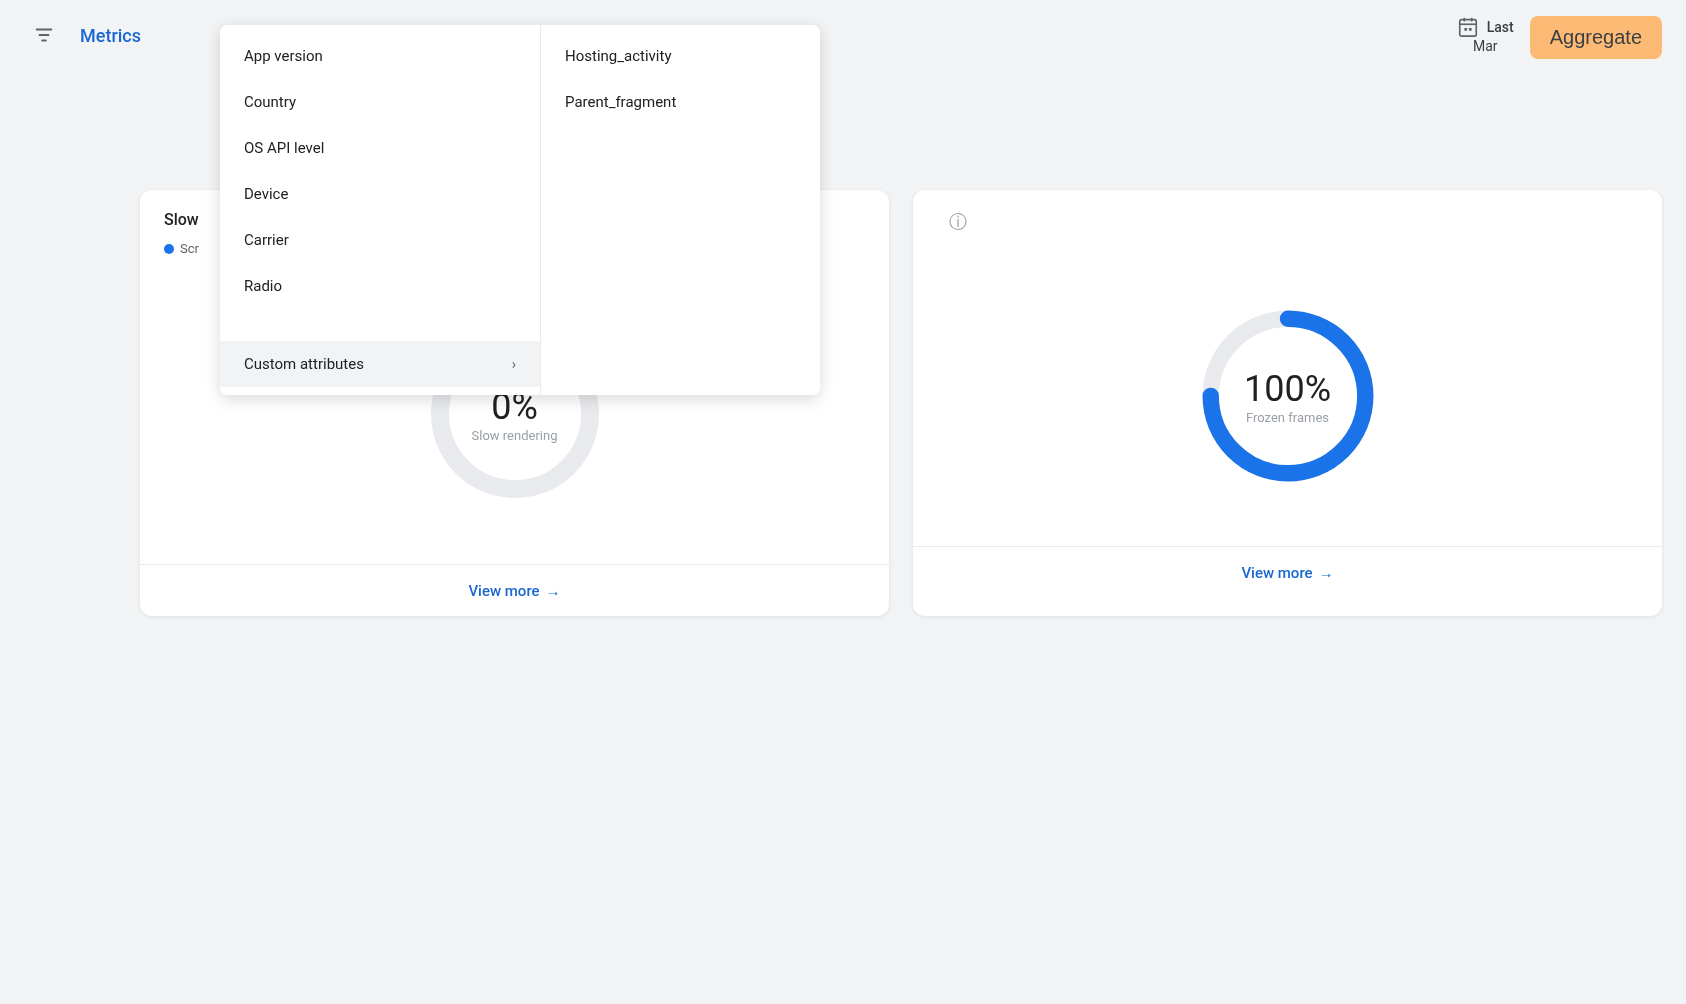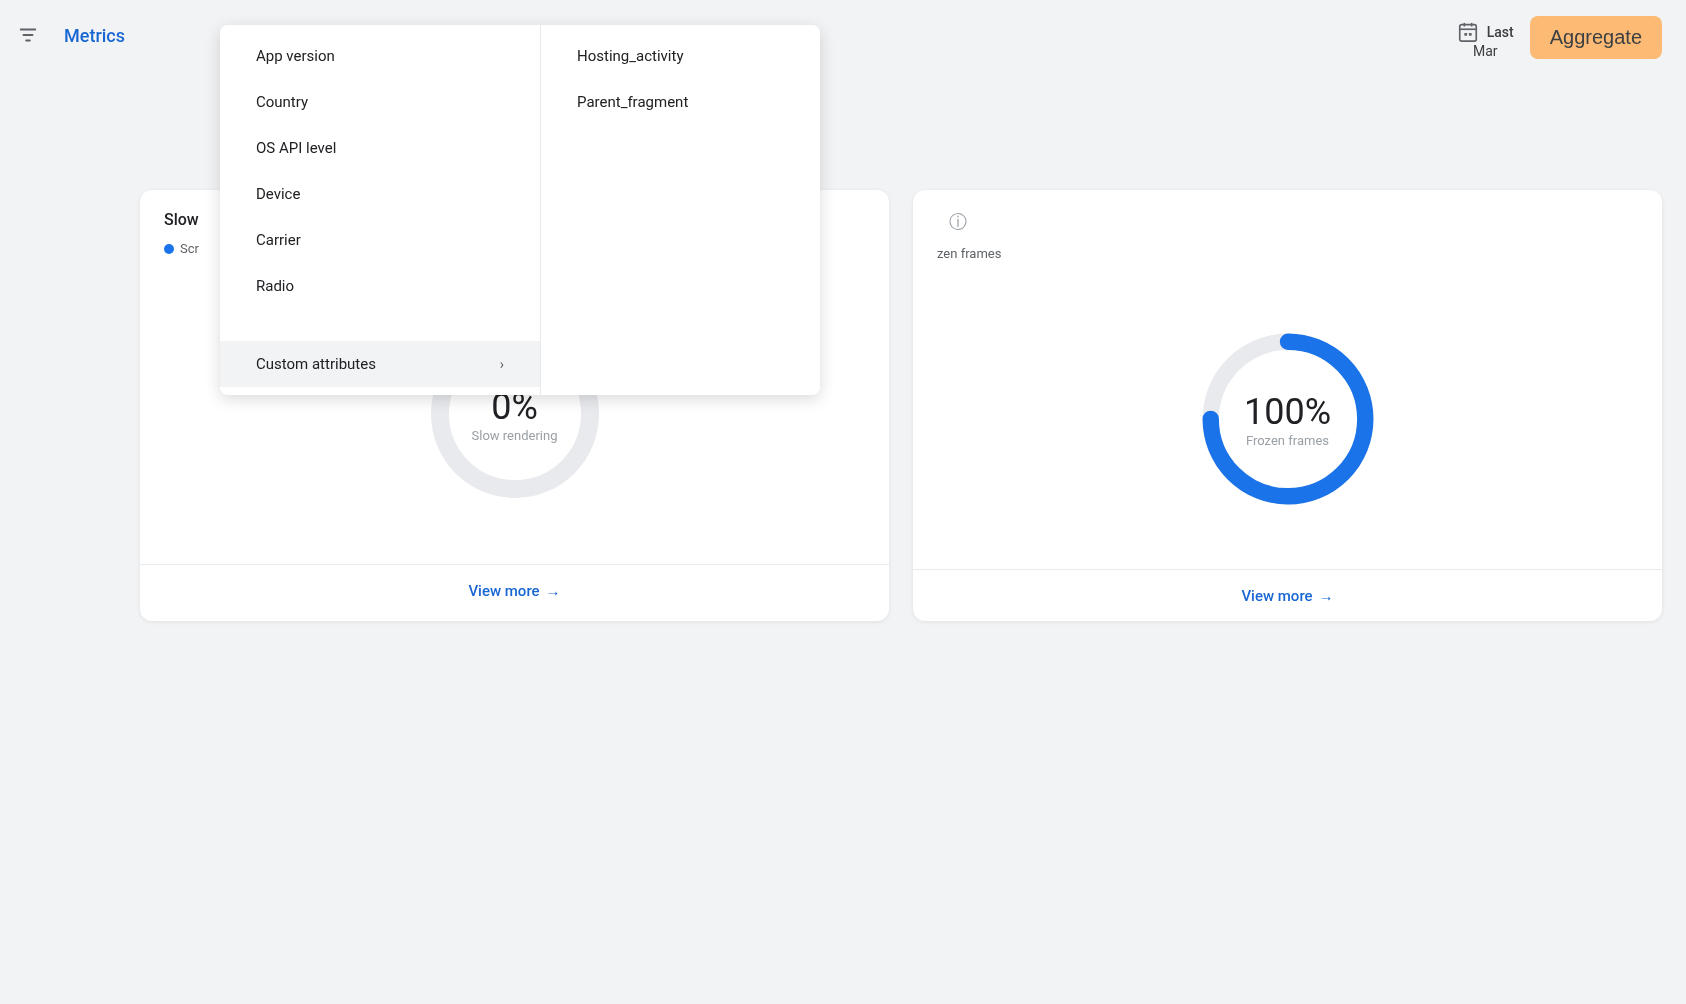--- a/index.html
+++ b/index.html
@@ -14,21 +14,21 @@
 
     
     .top-bar {
       position: absolute;
       top: 0;
       left: 0;
       right: 0;
       height: 70px;
       display: flex;
       align-items: center;
-      padding: 0 8px;
+      padding: 0 24px;
       background: #f1f3f4;
     }
 
     .filter-icon-btn {
       width: 40px;
       height: 40px;
       display: flex;
       align-items: center;
       justify-content: center;
       cursor: pointer;
@@ -44,21 +44,21 @@
       font-size: 18px;
       color: #1967d2;
       font-weight: 500;
     }
 
     .top-right {
       position: absolute;
       right: 24px;
       top: 16px;
       display: flex;
-      align-items: flex-end;
+      align-items: flex-start;
       gap: 16px;
     }
 
     .calendar-area {
       display: flex;
       flex-direction: column;
       align-items: center;
     }
 
     .calendar-icon-wrap {
@@ -108,21 +108,21 @@
     }
 
     .dropdown-right {
       background: #fff;
       min-width: 280px;
       padding: 8px 0;
       border-left: 1px solid #e8eaed;
     }
 
     .menu-item {
-      padding: 14px 36px;
+      padding: 14px 24px;
       font-size: 15px;
       color: #202124;
       cursor: pointer;
       display: flex;
       align-items: center;
       justify-content: space-between;
       white-space: nowrap;
     }
 
     .menu-item.active {
@@ -336,23 +336,20 @@
         <span>→</span>
       </a>
     </div>
   </div>
 
   <div class="card">
     <div class="card-header">
       <span>&nbsp;</span>
       <span class="info-icon">ⓘ</span>
     </div>
-    <div class="card-legend">
-      <span>zen frames</span>
-    </div>
     <div class="card-body">
       <div class="donut-wrap">
         <svg width="220" height="220" viewBox="0 0 220 220">
 
           <circle cx="110" cy="110" r="85" fill="none" stroke="#e8eaed" stroke-width="18"></circle>
 
           <circle cx="110" cy="110" r="85" fill="none" stroke="#1a73e8" stroke-width="18" stroke-dasharray="534.07 534.07" stroke-dashoffset="134" stroke-linecap="round" transform="rotate(-90 110 110)"></circle>
         </svg>
         <div class="donut-center">
           <span class="donut-percent">100%</span>

